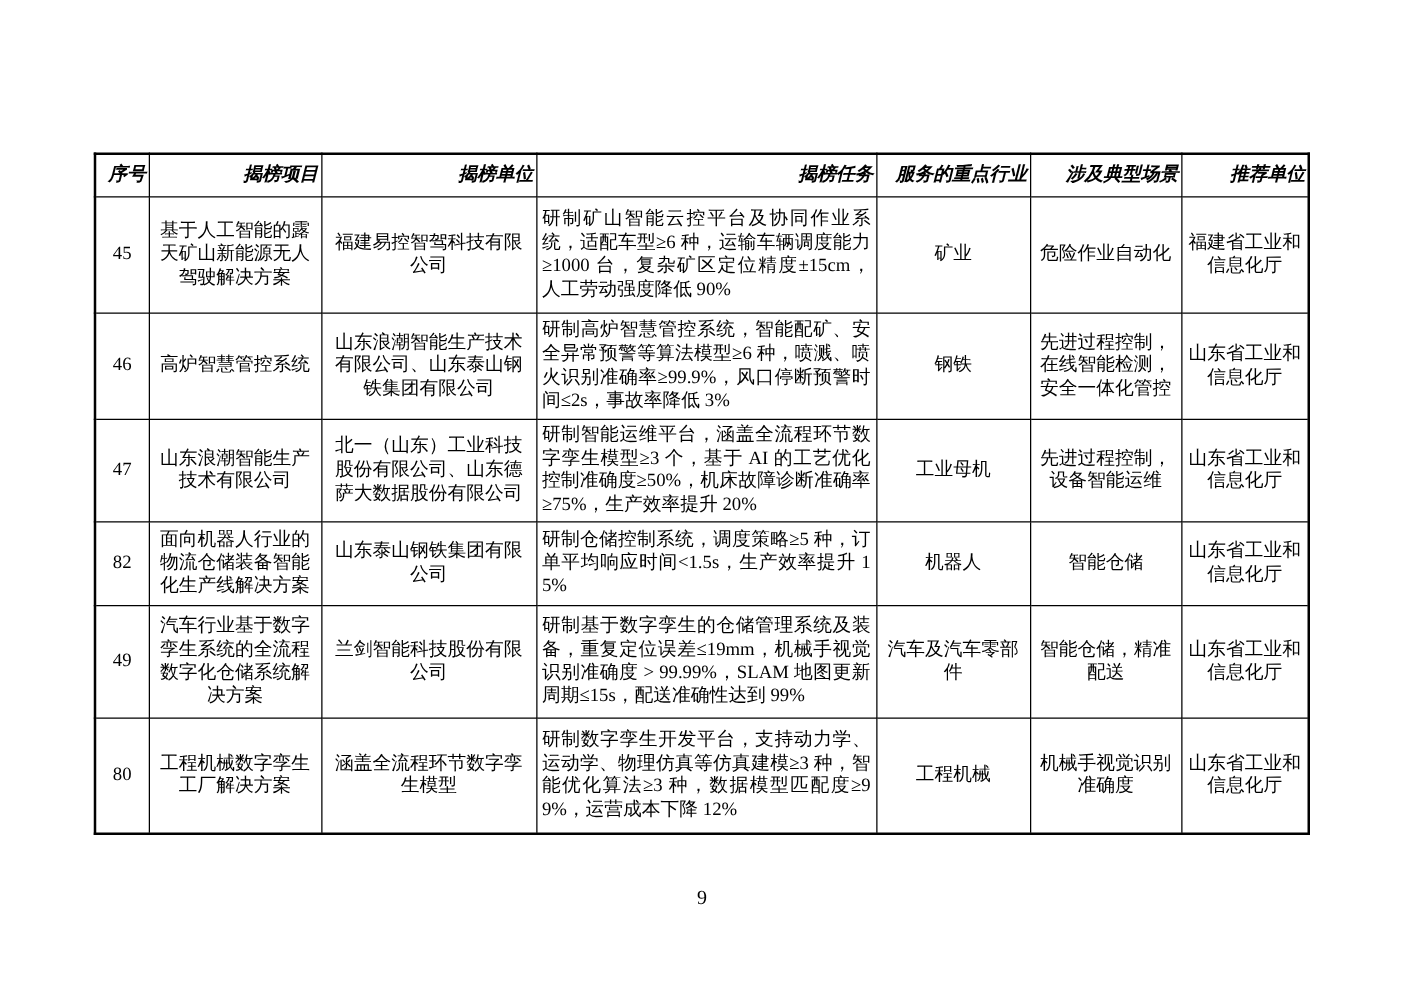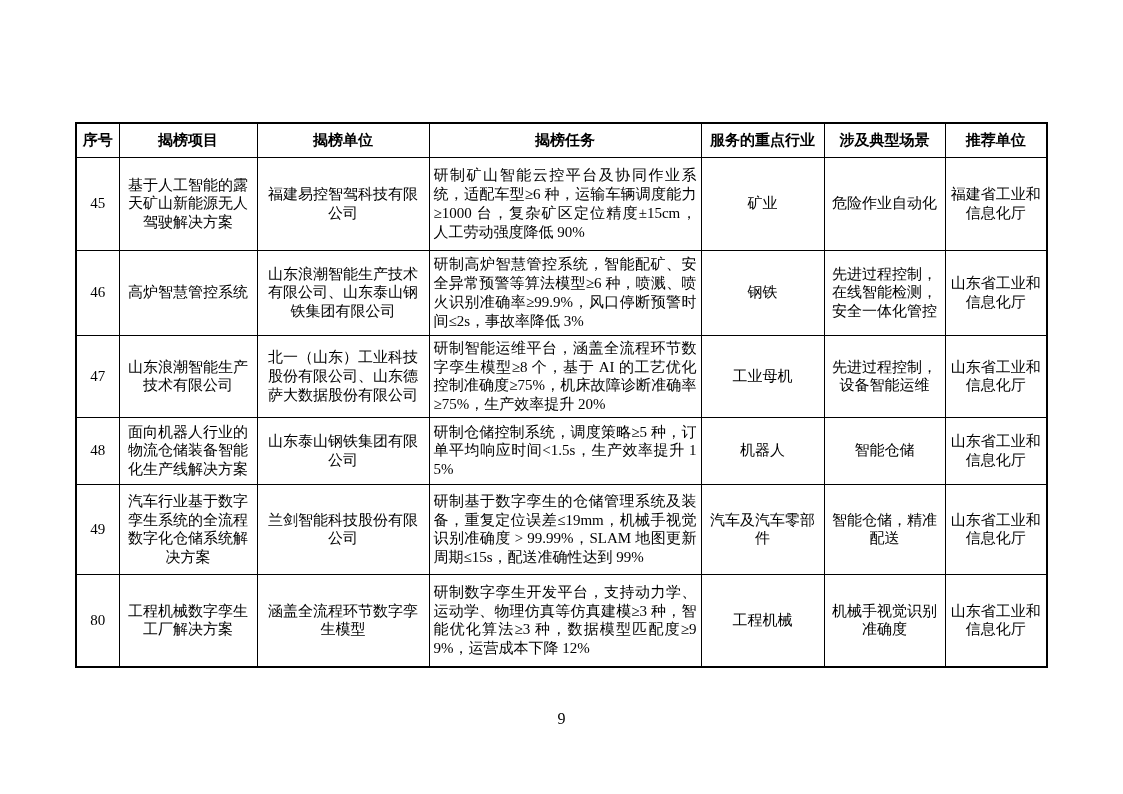--- a/index.html
+++ b/index.html
@@ -28,22 +28,23 @@
     border: 1px solid #000;
     font-size: 15px;
     line-height: 1.25;
     padding: 3px 4px;
     vertical-align: middle;
     word-break: break-all;
     overflow-wrap: break-word;
   }
   .doc-table th {
     font-weight: bold;
-    text-align: center;
+    text-align: right;
     padding: 7px 2px;
+    font-style: italic;
   }
   .cell-center {
     text-align: center;
   }
   .cell-task {
     text-align: justify;
     text-justify: inter-ideograph;
     padding: 4px 5px;
   }
   .row-45 td { height: 86px; }
@@ -101,27 +102,27 @@
       <td class="cell-center">山东浪潮智能生产技术有限公司、山东泰山钢铁集团有限公司</td>
       <td class="cell-task">研制高炉智慧管控系统，智能配矿、安全异常预警等算法模型≥6 种，喷溅、喷火识别准确率≥99.9%，风口停断预警时间≤2s，事故率降低 3%</td>
       <td class="cell-center">钢铁</td>
       <td class="cell-center">先进过程控制，在线智能检测，安全一体化管控</td>
       <td class="cell-center">山东省工业和信息化厅</td>
     </tr>
     <tr class="row-47">
       <td class="cell-center">47</td>
       <td class="cell-center">山东浪潮智能生产技术有限公司</td>
       <td class="cell-center">北一（山东）工业科技股份有限公司、山东德萨大数据股份有限公司</td>
-      <td class="cell-task">研制智能运维平台，涵盖全流程环节数字孪生模型≥8 个，基于 AI 的工艺优化控制准确度≥75%，机床故障诊断准确率≥75%，生产效率提升 20%</td>
+      <td class="cell-task">研制智能运维平台，涵盖全流程环节数字孪生模型≥3 个，基于 AI 的工艺优化控制准确度≥50%，机床故障诊断准确率≥75%，生产效率提升 20%</td>
       <td class="cell-center">工业母机</td>
       <td class="cell-center">先进过程控制，设备智能运维</td>
       <td class="cell-center">山东省工业和信息化厅</td>
     </tr>
     <tr class="row-48">
-      <td class="cell-center">48</td>
+      <td class="cell-center">82</td>
       <td class="cell-center">面向机器人行业的物流仓储装备智能化生产线解决方案</td>
       <td class="cell-center">山东泰山钢铁集团有限公司</td>
       <td class="cell-task">研制仓储控制系统，调度策略≥5 种，订单平均响应时间&lt;1.5s，生产效率提升 15%</td>
       <td class="cell-center">机器人</td>
       <td class="cell-center">智能仓储</td>
       <td class="cell-center">山东省工业和信息化厅</td>
     </tr>
     <tr class="row-49">
       <td class="cell-center">49</td>
       <td class="cell-center">汽车行业基于数字孪生系统的全流程数字化仓储系统解决方案</td>

